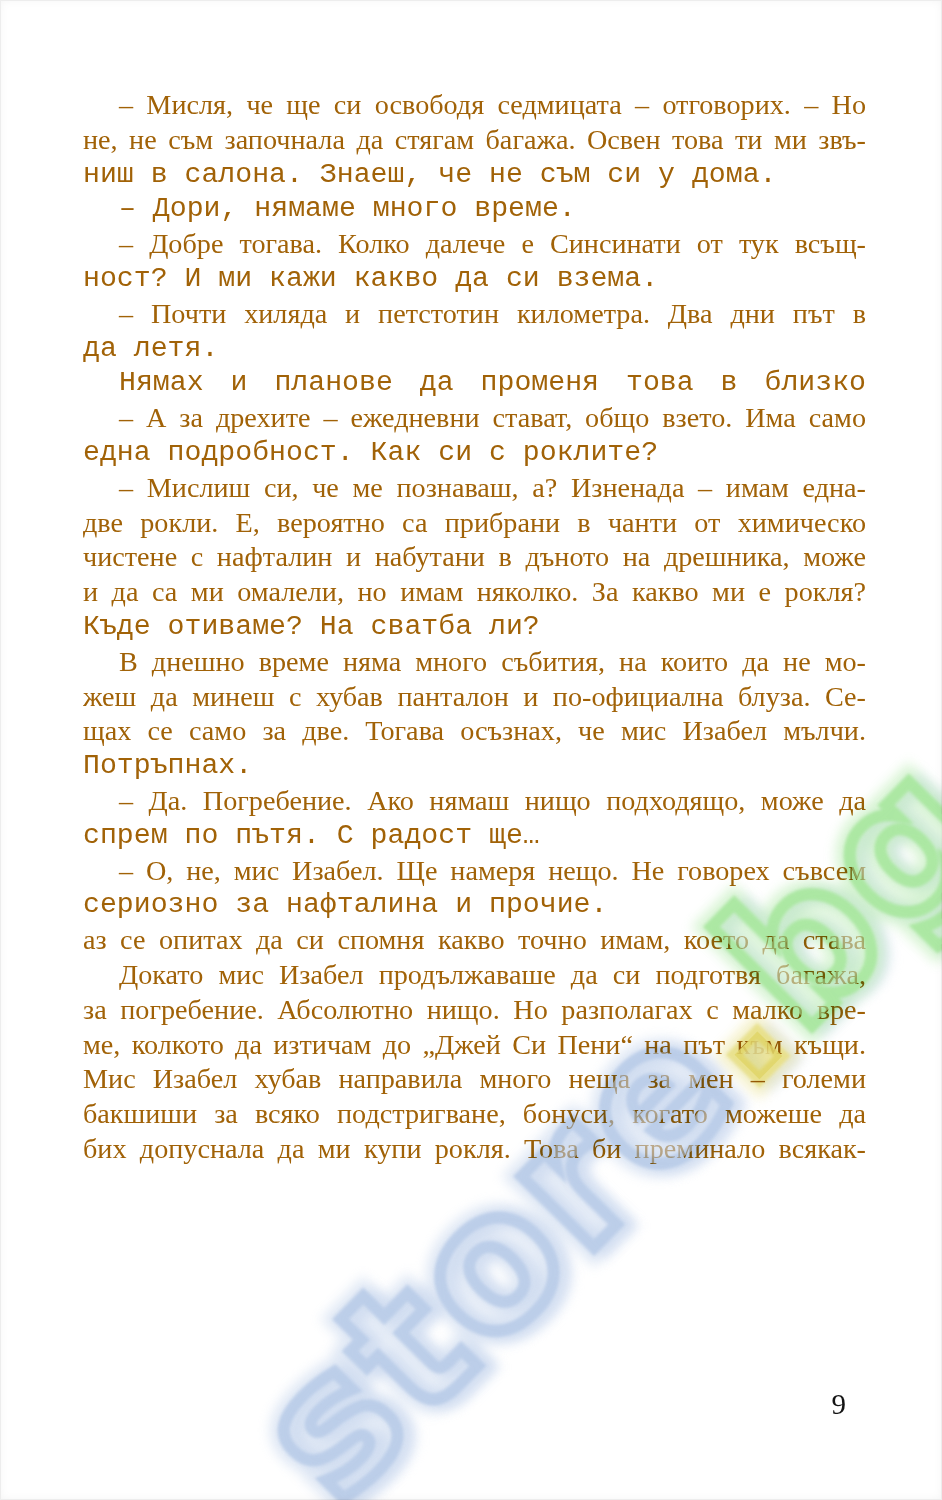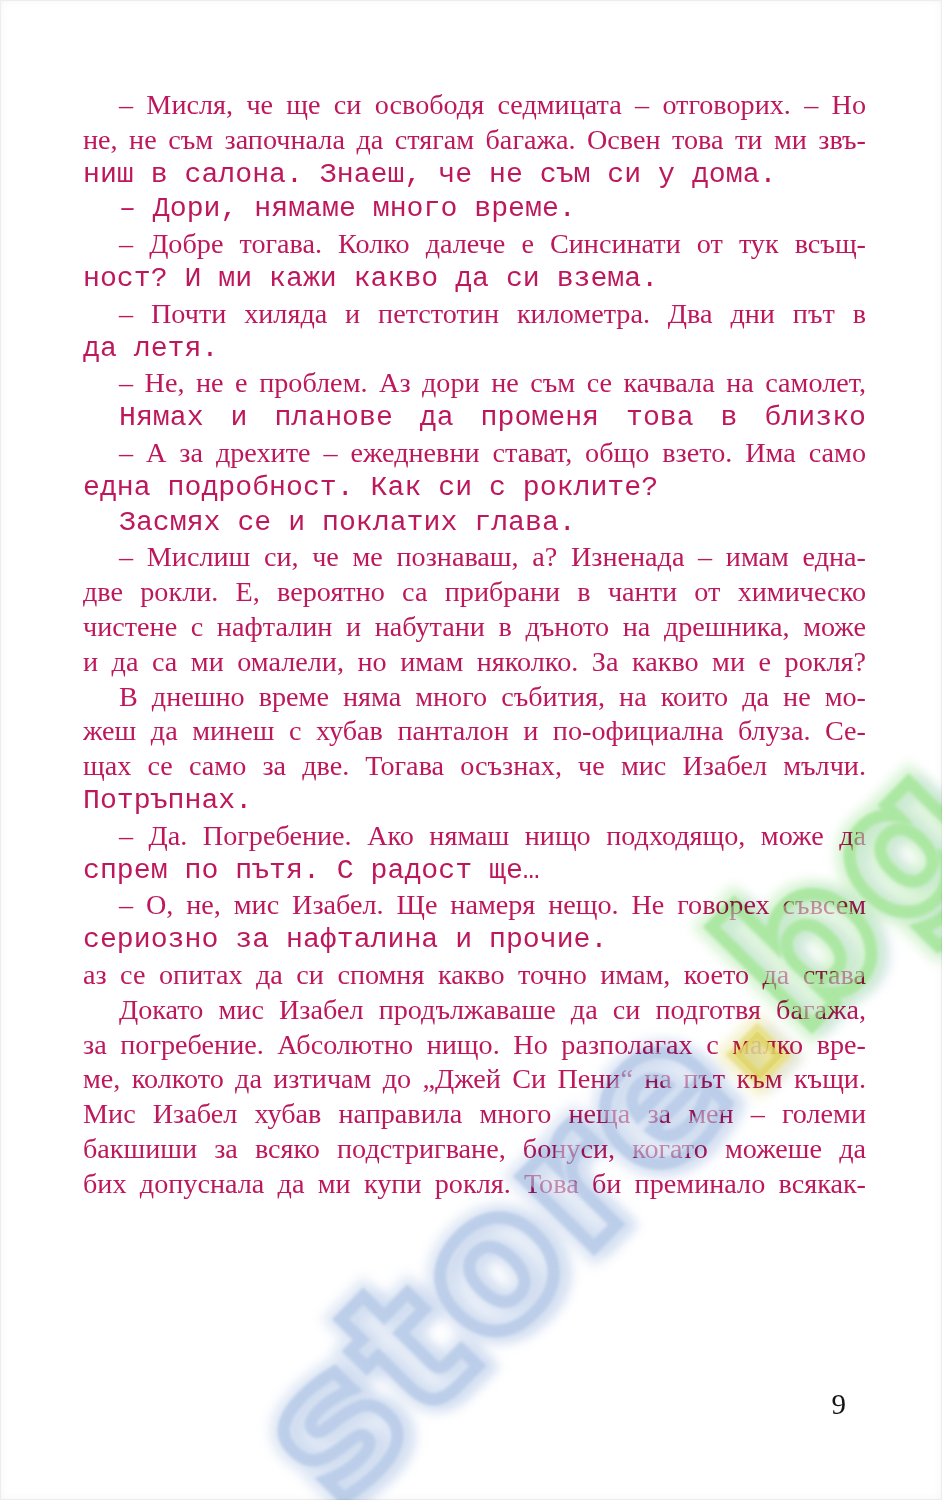--- a/index.html
+++ b/index.html
@@ -11,21 +11,21 @@
     background: #ffffff;
     overflow: hidden;
     box-shadow: inset 0 0 0 1px #ededed, inset 0 0 10px rgba(0,0,0,0.05);
     font-family: "Liberation Serif", serif;
   }
   .text-block {
     position: absolute;
     left: 83px;
     top: 88px;
     width: 783px;
-    color: #be185d;
+    color: #a16207;
     font-size: 28.2px;
   }
   .line {
     height: 34.8px;
     line-height: 34.8px;
     text-align: justify;
     text-align-last: justify;
     overflow: hidden;
   }
   .line.indent { text-indent: 36px; }
@@ -60,29 +60,28 @@
 
   <div class="text-block" id="text-block">
       <div class="line indent">– Мисля, че ще си освободя седмицата – отговорих. – Но</div>
       <div class="line">не, не съм започнала да стягам багажа. Освен това ти ми звъ-</div>
       <div class="line end">ниш в салона. Знаеш, че не съм си у дома.</div>
       <div class="line indent end">– Дори, нямаме много време.</div>
       <div class="line indent">– Добре тогава. Колко далече е Синсинати от тук всъщ-</div>
       <div class="line end">ност? И ми кажи какво да си взема.</div>
       <div class="line indent">– Почти хиляда и петстотин километра. Два дни път в</div>
       <div class="line end">да летя.</div>
-      <div class="line indent">– Не, не е проблем. Аз дори не съм се качвала на самолет,</div>
       <div class="line indent end">Нямах и планове да променя това в близко бъдеще.</div>
       <div class="line indent">– А за дрехите – ежедневни стават, общо взето. Има само</div>
       <div class="line end">една подробност. Как си с роклите?</div>
-      <div class="line indent end">Засмях се и поклатих глава.</div>
       <div class="line indent">– Мислиш си, че ме познаваш, а? Изненада – имам една-</div>
       <div class="line">две рокли. Е, вероятно са прибрани в чанти от химическо</div>
       <div class="line">чистене с нафталин и набутани в дъното на дрешника, може</div>
       <div class="line">и да са ми омалели, но имам няколко. За какво ми е рокля?</div>
+      <div class="line end">Къде отиваме? На сватба ли?</div>
       <div class="line indent">В днешно време няма много събития, на които да не мо-</div>
       <div class="line">жеш да минеш с хубав панталон и по-официална блуза. Се-</div>
       <div class="line">щах се само за две. Тогава осъзнах, че мис Изабел мълчи.</div>
       <div class="line end">Потръпнах.</div>
       <div class="line indent">– Да. Погребение. Ако нямаш нищо подходящо, може да</div>
       <div class="line end">спрем по пътя. С радост ще…</div>
       <div class="line indent">– О, не, мис Изабел. Ще намеря нещо. Не говорех съвсем</div>
       <div class="line end">сериозно за нафталина и прочие.</div>
       <div class="line">аз се опитах да си спомня какво точно имам, което да става</div>
       <div class="line indent">Докато мис Изабел продължаваше да си подготвя багажа,</div>

